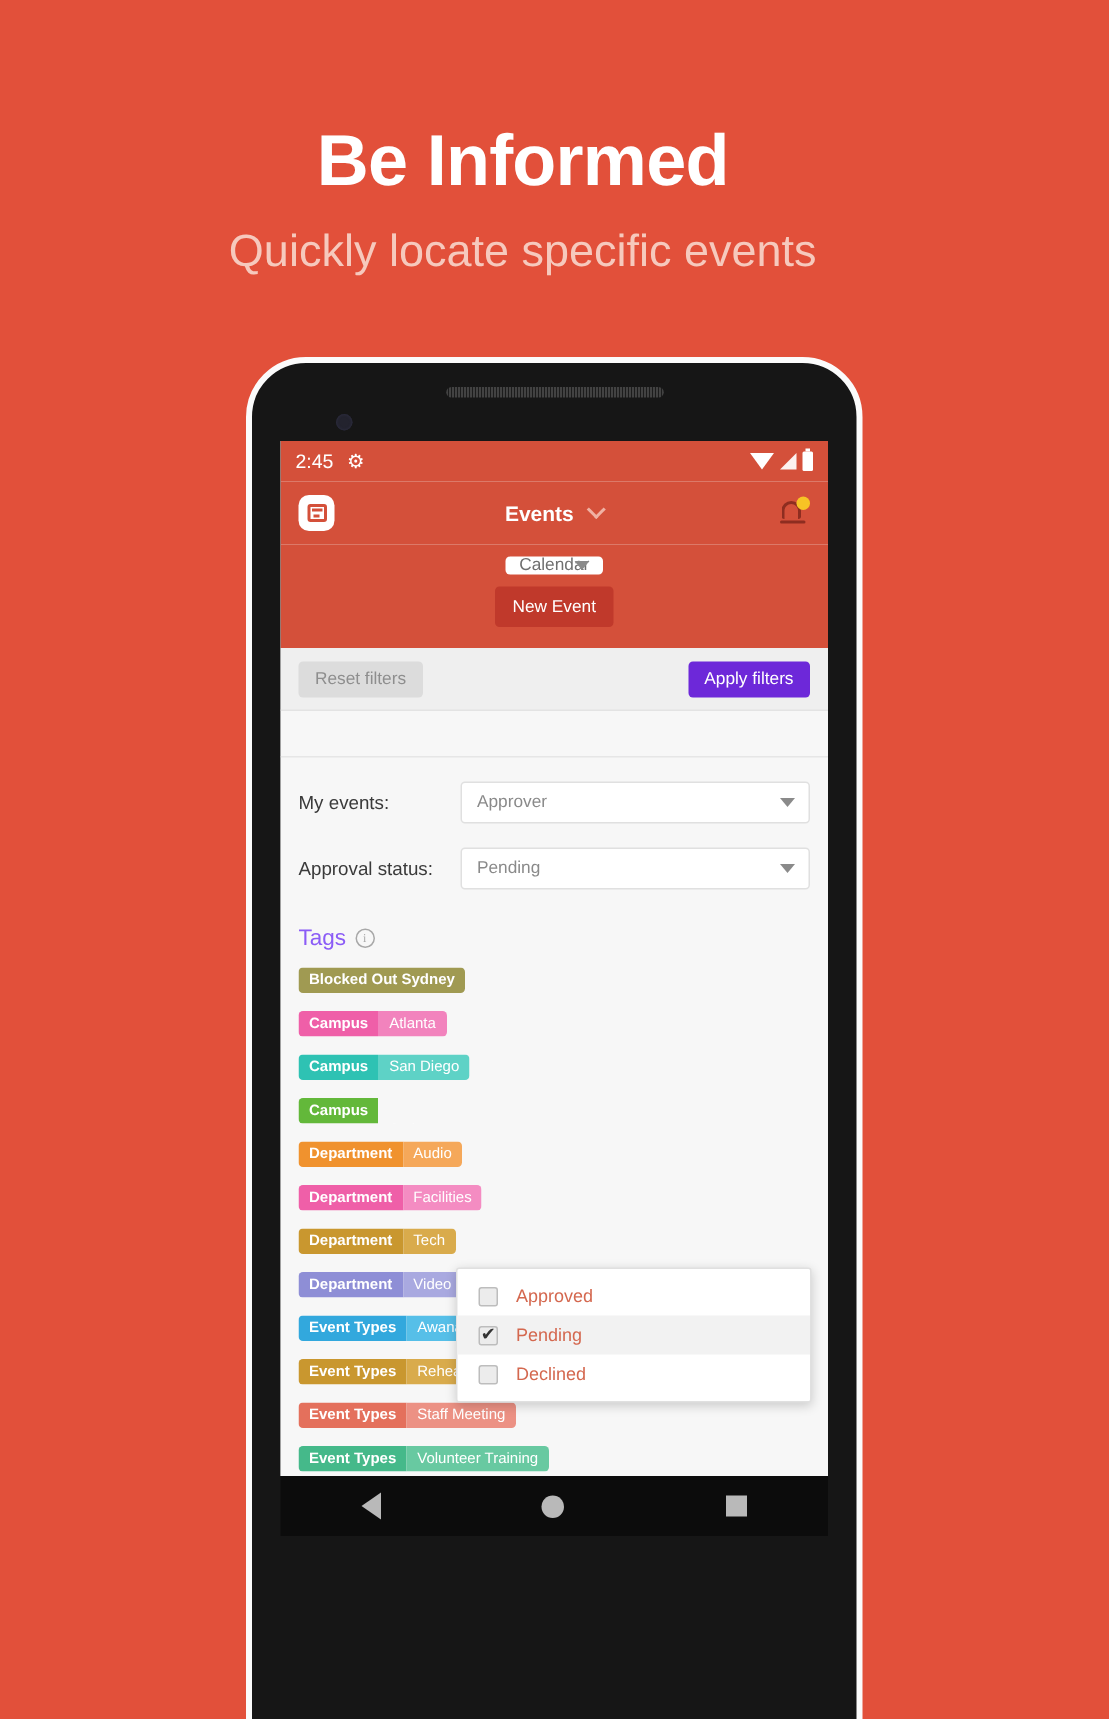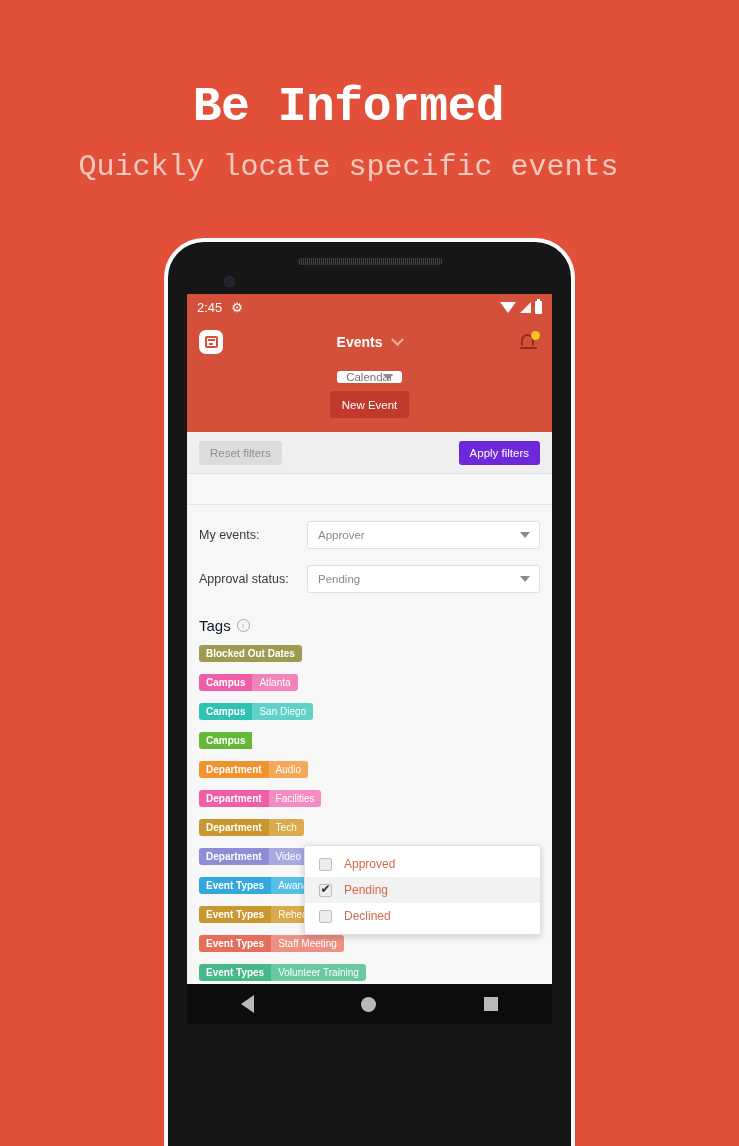--- a/index.html
+++ b/index.html
@@ -3,21 +3,21 @@
 <meta charset="utf-8">
 <style>
   html,body{margin:0;padding:0;}
   body{
     width:739px;height:1146px;
     background:#e2503a;
     font-family:"Liberation Sans",sans-serif;
     overflow:hidden;position:relative;
   }
   .promo{
-    position:absolute;top:0;left:0;width:697px;text-align:center;font-family:Liberation Mono, monospace;
+    position:absolute;top:0;left:0;width:697px;text-align:center;
   }
   .promo-title{
     margin:0;padding-top:80px;
     font-size:48px;font-weight:bold;color:#ffffff;letter-spacing:-0.5px;
   }
   .promo-sub{
     margin:0;padding-top:16px;
     font-size:30px;font-weight:normal;color:#f6c9bd;letter-spacing:0px;
   }
 
@@ -159,21 +159,21 @@
   .frow{display:flex;align-items:center;margin-top:16px;}
   .frow-label{width:108px;font-size:12.5px;color:#3a3a3a;}
   .frow-select{
     flex:1;height:28px;background:#fff;border:1px solid #e0e0e0;border-radius:3px;
     box-sizing:border-box;display:flex;align-items:center;padding:0 10px;
     font-size:11.5px;color:#8a8a8a;position:relative;
   }
 
   
   .tags-head{display:flex;align-items:center;gap:6px;margin-top:24px;}
-  .tags-title{font-size:15px;color:#0f172a;}
+  .tags-title{font-size:15px;color:#8b5cf6;}
   .info-icon{
     width:11px;height:11px;border-radius:50%;border:1px solid #a8a8a8;color:#a8a8a8;
     font-size:8px;line-height:11px;text-align:center;font-family:"Liberation Serif",serif;
   }
   .tag-list{margin-top:9px;}
   .tag{
     display:inline-flex;align-items:stretch;border-radius:3px;overflow:hidden;
     margin-bottom:10px;height:17px;
   }
   .tag-row{display:block;}
@@ -276,21 +276,21 @@
         </div>
       </div>
 
       <div class="tags-head">
         <span class="tags-title">Tags</span>
         <span class="info-icon">i</span>
       </div>
 
       <div class="tag-list">
           <div class="tag-row"><span class="tag">
-              <span class="tag-key" style="background: rgb(160, 154, 82);">Blocked Out Dates</span>
+              <span class="tag-key" style="background: rgb(160, 154, 82);">Blocked Out Sydney</span>
             </span></div>
           <div class="tag-row"><span class="tag">
               <span class="tag-key" style="background: rgb(239, 95, 168);">Campus</span>
               <span class="tag-val" style="background: rgb(242, 131, 189);">Atlanta</span>
             </span></div>
           <div class="tag-row"><span class="tag">
               <span class="tag-key" style="background: rgb(46, 194, 179);">Campus</span>
               <span class="tag-val" style="background: rgb(94, 210, 198);">San Diego</span>
             </span></div>
           <div class="tag-row"><span class="tag">

